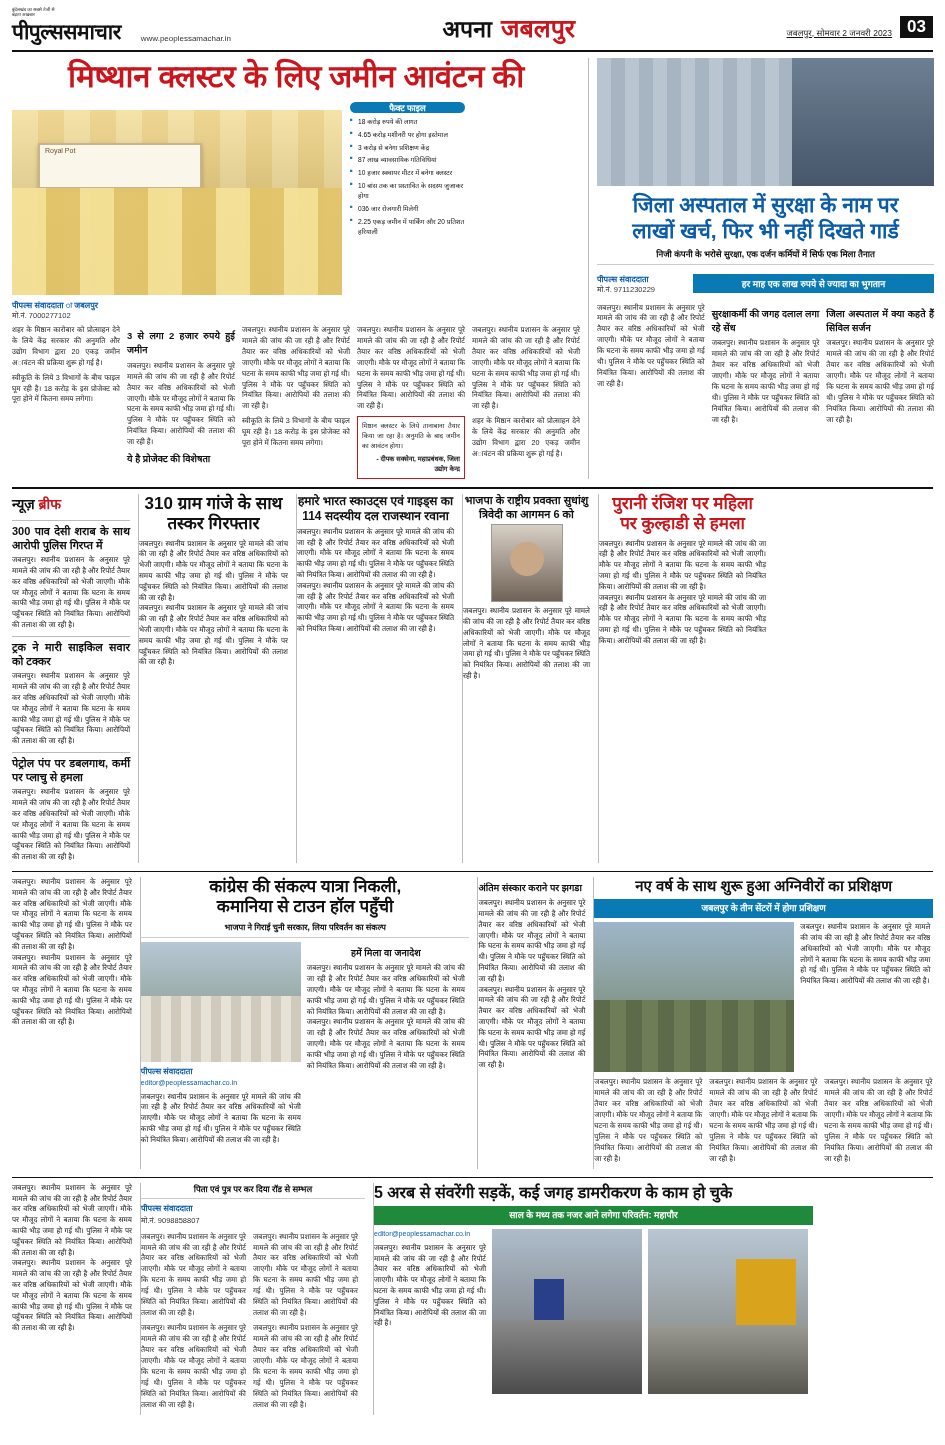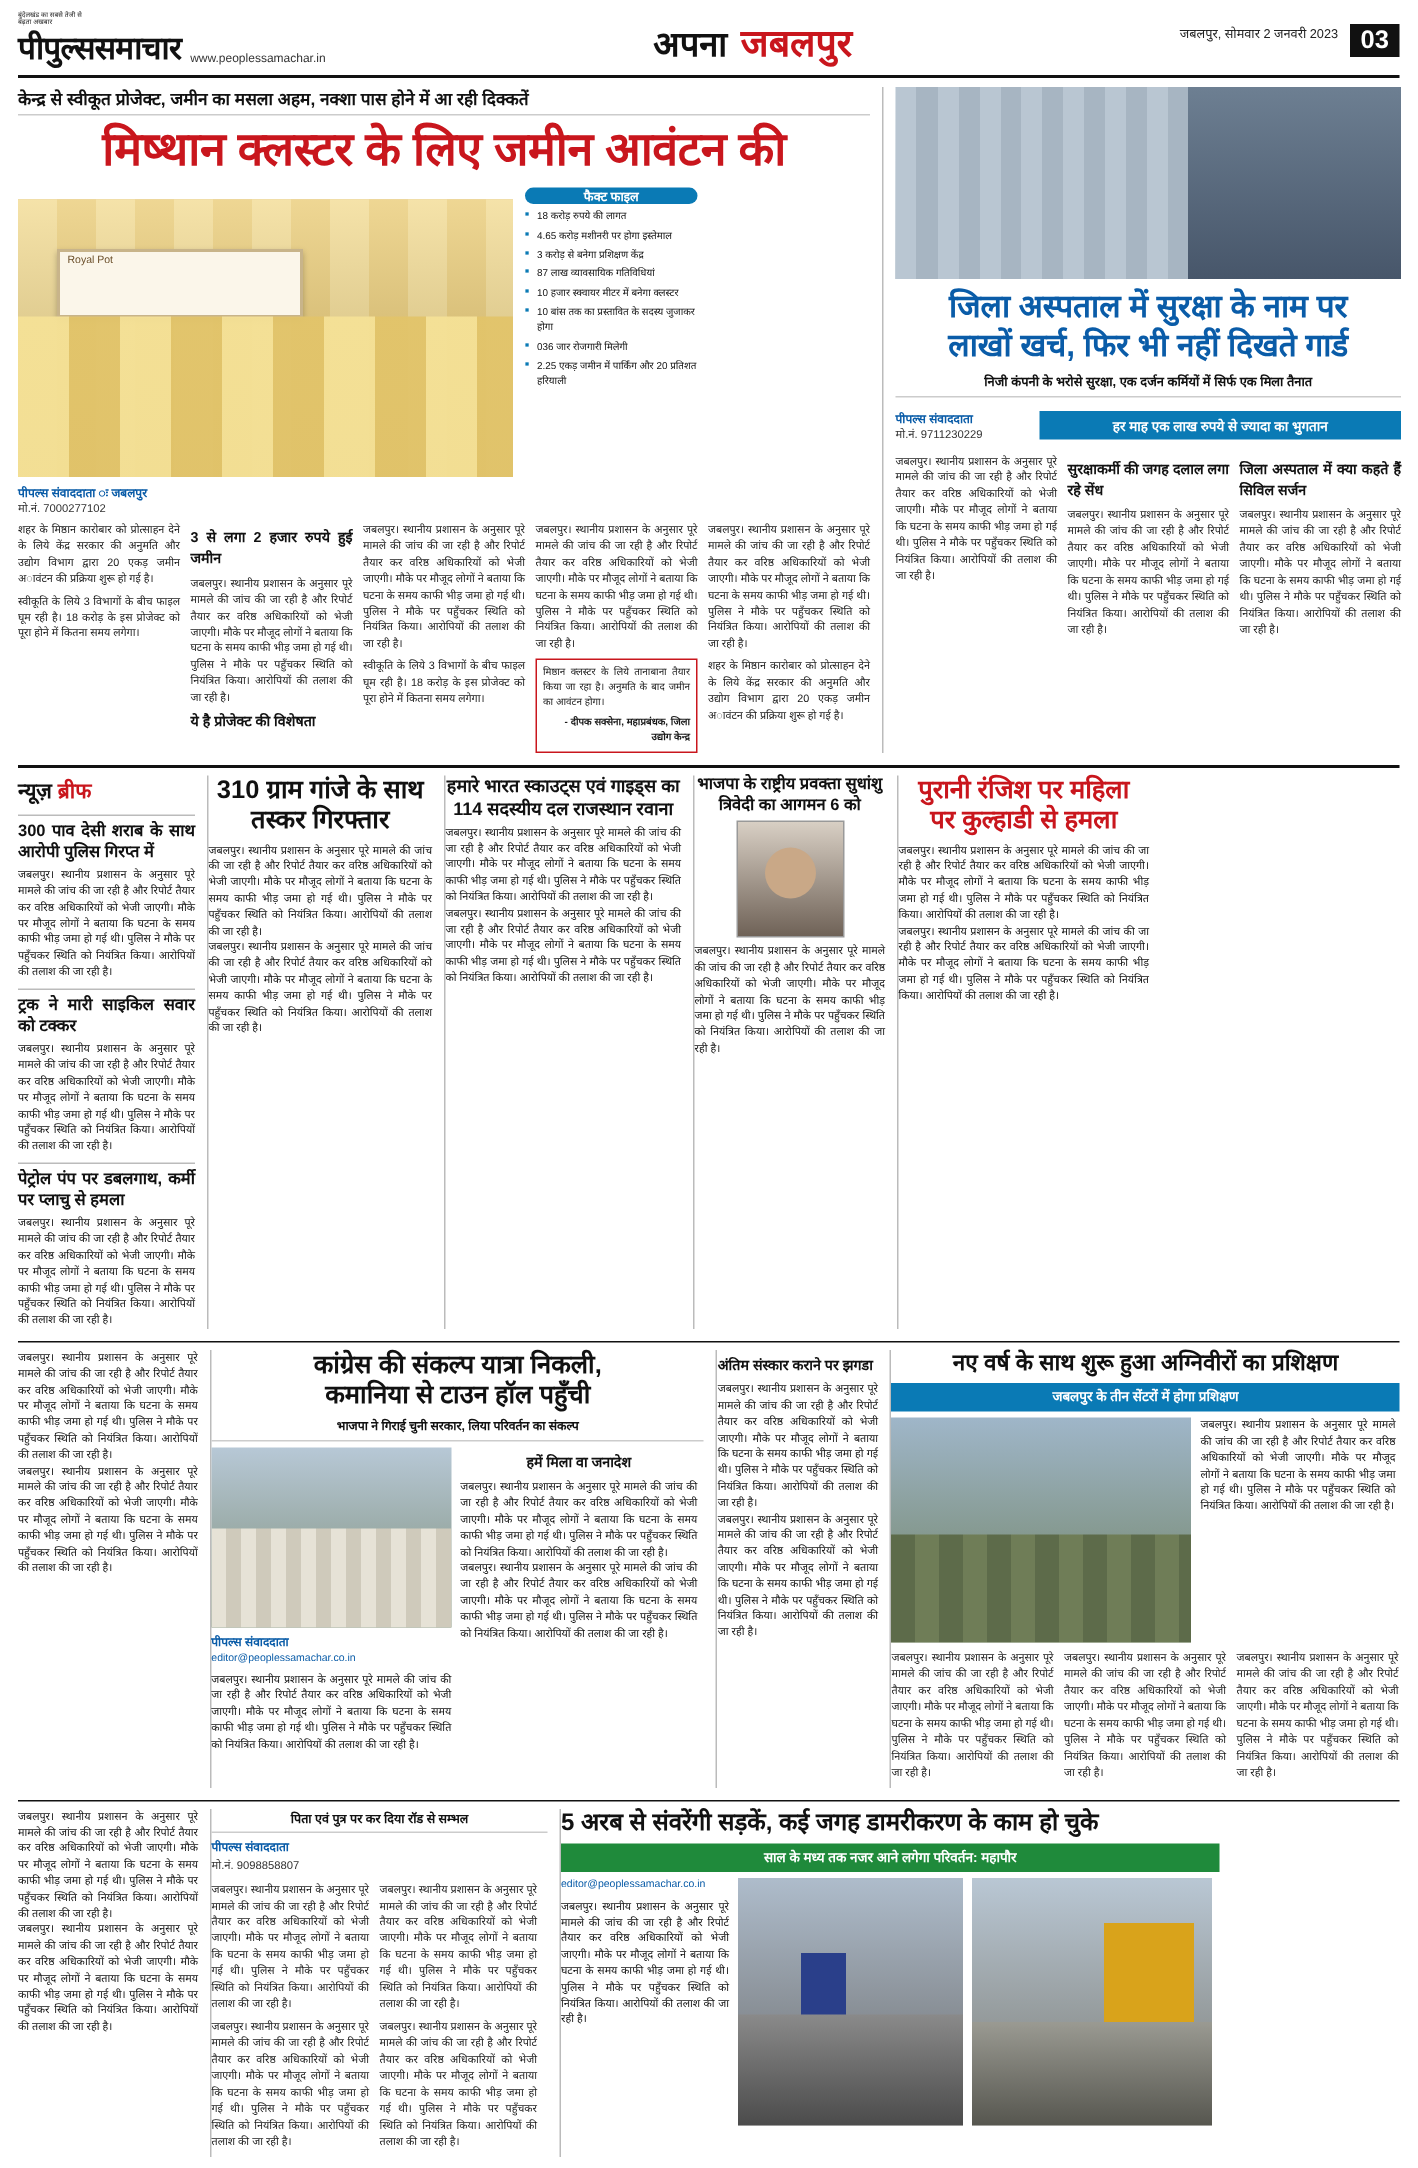--- a/index.html
+++ b/index.html
@@ -8,28 +8,28 @@
     background: #ffffff;
     font-family: "Liberation Sans", sans-serif;
     color: #111;
     overflow: hidden;
   }
   .page { width: 945px; height: 1445px; padding: 8px 12px; position: relative; }
 
   
   .masthead { display: flex; align-items: center; justify-content: space-between;
               border-bottom: 2px solid #111; padding-bottom: 5px; height: 44px; }
-  .logo-wrap { display: flex; align-items: flex-end; gap: 6px; }
+  .logo-wrap { display: flex; align-items: flex-end; gap: 20px; }
   .logo-main { font-size: 21px; font-weight: bold; letter-spacing: -0.5px; }
   .logo-sup { font-size: 4.5px; line-height: 1.1; width: 46px; color: #222; }
   .logo-url { font-size: 8px; color: #333; padding-bottom: 2px; }
   .center-brand { display: flex; align-items: baseline; gap: 9px; text-align: right; }
   .cb-1 { font-size: 23px; font-weight: bold; color: #111; }
   .cb-2 { font-size: 25px; font-weight: bold; color: #c9161d; }
-  .right-head { display: flex; align-items: flex-start; gap: 8px; }
+  .right-head { display: flex; align-items: flex-end; gap: 8px; text-decoration: underline; }
   .dateline { font-size: 8.5px; color: #222; }
   .pageno { background: #111; color: #fff; font-size: 17px; font-weight: bold;
             padding: 1px 7px; }
 
   
   .band1 { display: flex; gap: 8px; margin-top: 6px; }
   .col-left { width: 575px; }
   .col-right { width: 346px; border-left: 1px solid #bbb; padding-left: 8px; }
 
   .kicker { font-size: 11.5px; font-weight: bold; color: #111; border-bottom: 1px solid #ccc;
@@ -145,21 +145,20 @@
     </div>
     <div class="right-head">
       <div class="dateline">जबलपुर, सोमवार 2 जनवरी 2023</div>
       <div class="pageno">03</div>
     </div>
   </div>
 
   <div class="band1">
 
     <div class="col-left">
-      <div class="kicker">केन्द्र से स्वीकूत प्रोजेक्ट, जमीन का मसला अहम, नक्शा पास होने में आ रही दिक्कतें</div>
       <div class="lead-head">
         <div>मिष्थान क्लस्टर के लिए जमीन आवंटन की</div>
       </div>
 
       <div style="display:flex; gap:8px; margin-top:6px;">
         <div style="width:330px;">
           <div class="photo sweets">
             <span class="ph-label">Royal Pot</span>
           </div>
           <div class="byline">पीपल्स संवाददाता ः जबलपुर</div>

